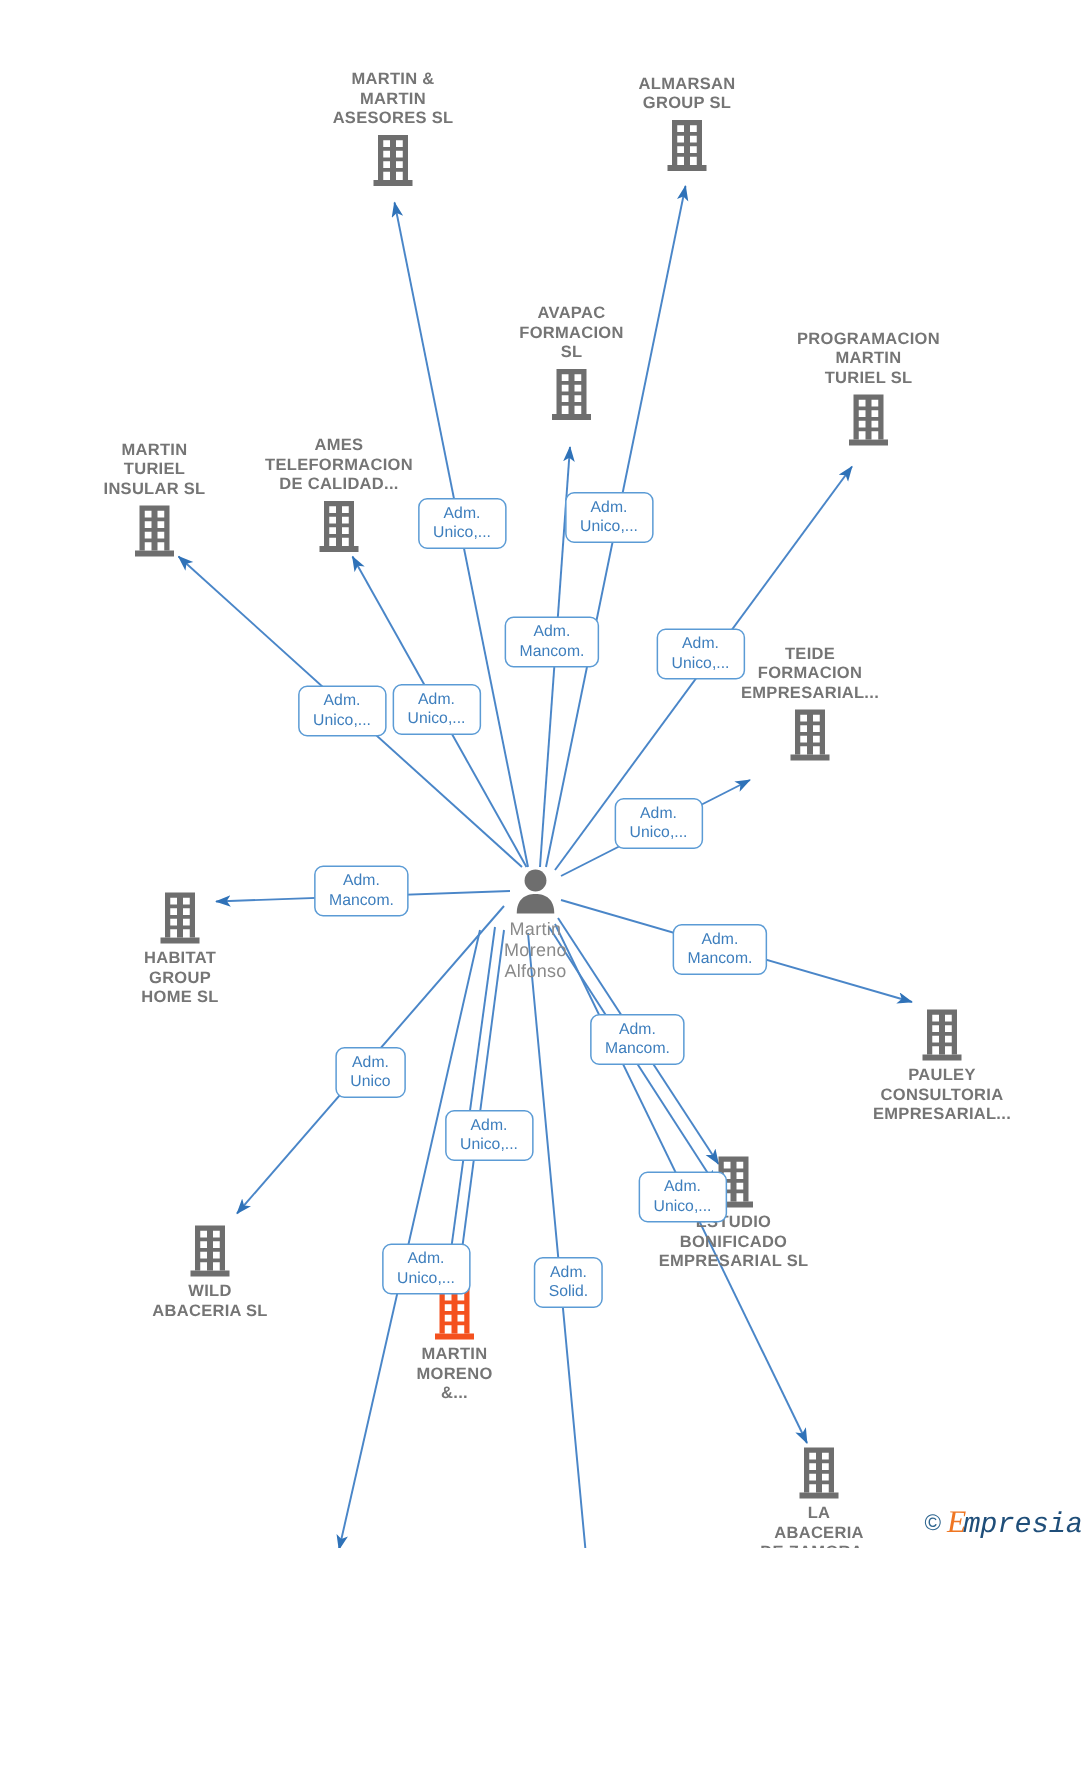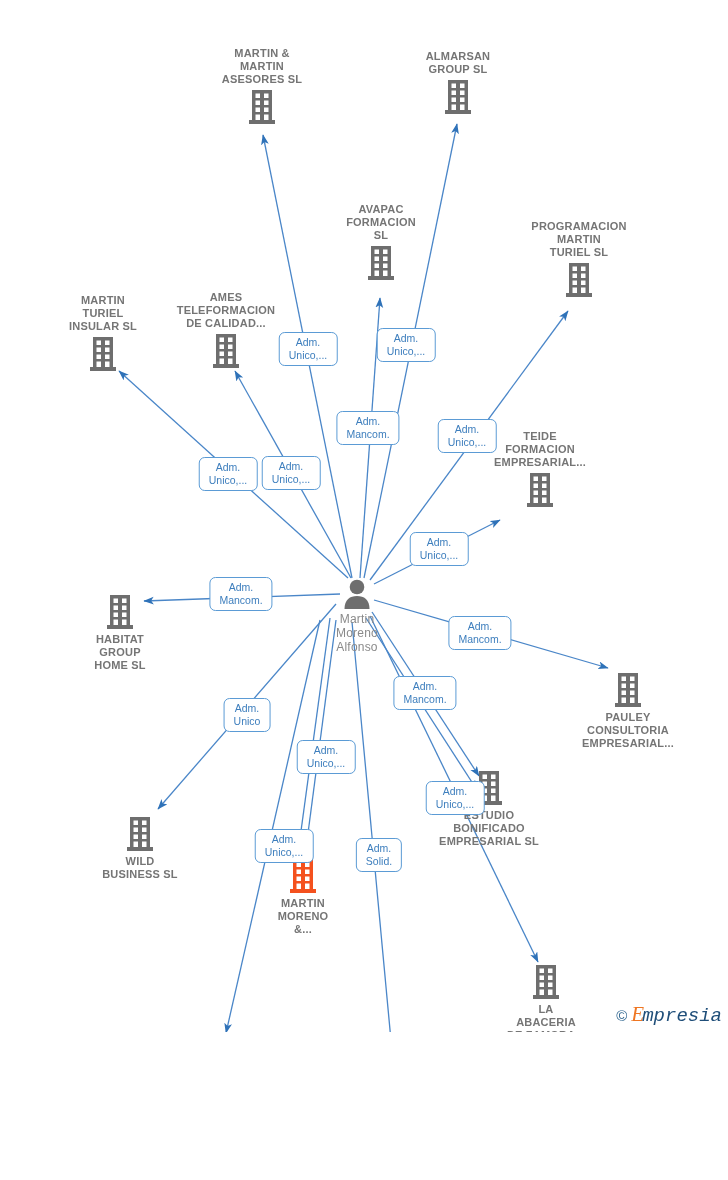--- a/index.html
+++ b/index.html
@@ -333,21 +333,21 @@
       <rect x="8.5" y="5.5" width="4.5" height="4.5" fill="#ffffff"></rect>
         <rect x="17" y="5.5" width="4.5" height="4.5" fill="#ffffff"></rect>
       <rect x="8.5" y="12.5" width="4.5" height="4.5" fill="#ffffff"></rect>
         <rect x="17" y="12.5" width="4.5" height="4.5" fill="#ffffff"></rect>
       <rect x="8.5" y="19.5" width="4.5" height="4.5" fill="#ffffff"></rect>
         <rect x="17" y="19.5" width="4.5" height="4.5" fill="#ffffff"></rect>
       <rect x="8.5" y="26.5" width="4.5" height="5.5" fill="#ffffff"></rect>
         <rect x="17" y="26.5" width="4.5" height="5.5" fill="#ffffff"></rect>
     </svg>
     <span class="node-label">WILD
-BUSINESS SL</span>
+ABACERIA SL</span>
   </div>
 
   <div class="node node-company node-focus" style="left:303px; top:857px;">
     <svg class="node-icon" width="30" height="38" viewBox="0 0 30 38">
       <rect x="5" y="2" width="20" height="30" fill="#f4511e"></rect>
       <rect x="2" y="32" width="26" height="4" fill="#f4511e"></rect>
       <rect x="8.5" y="5.5" width="4.5" height="4.5" fill="#ffffff"></rect>
         <rect x="17" y="5.5" width="4.5" height="4.5" fill="#ffffff"></rect>
       <rect x="8.5" y="12.5" width="4.5" height="4.5" fill="#ffffff"></rect>
         <rect x="17" y="12.5" width="4.5" height="4.5" fill="#ffffff"></rect>

